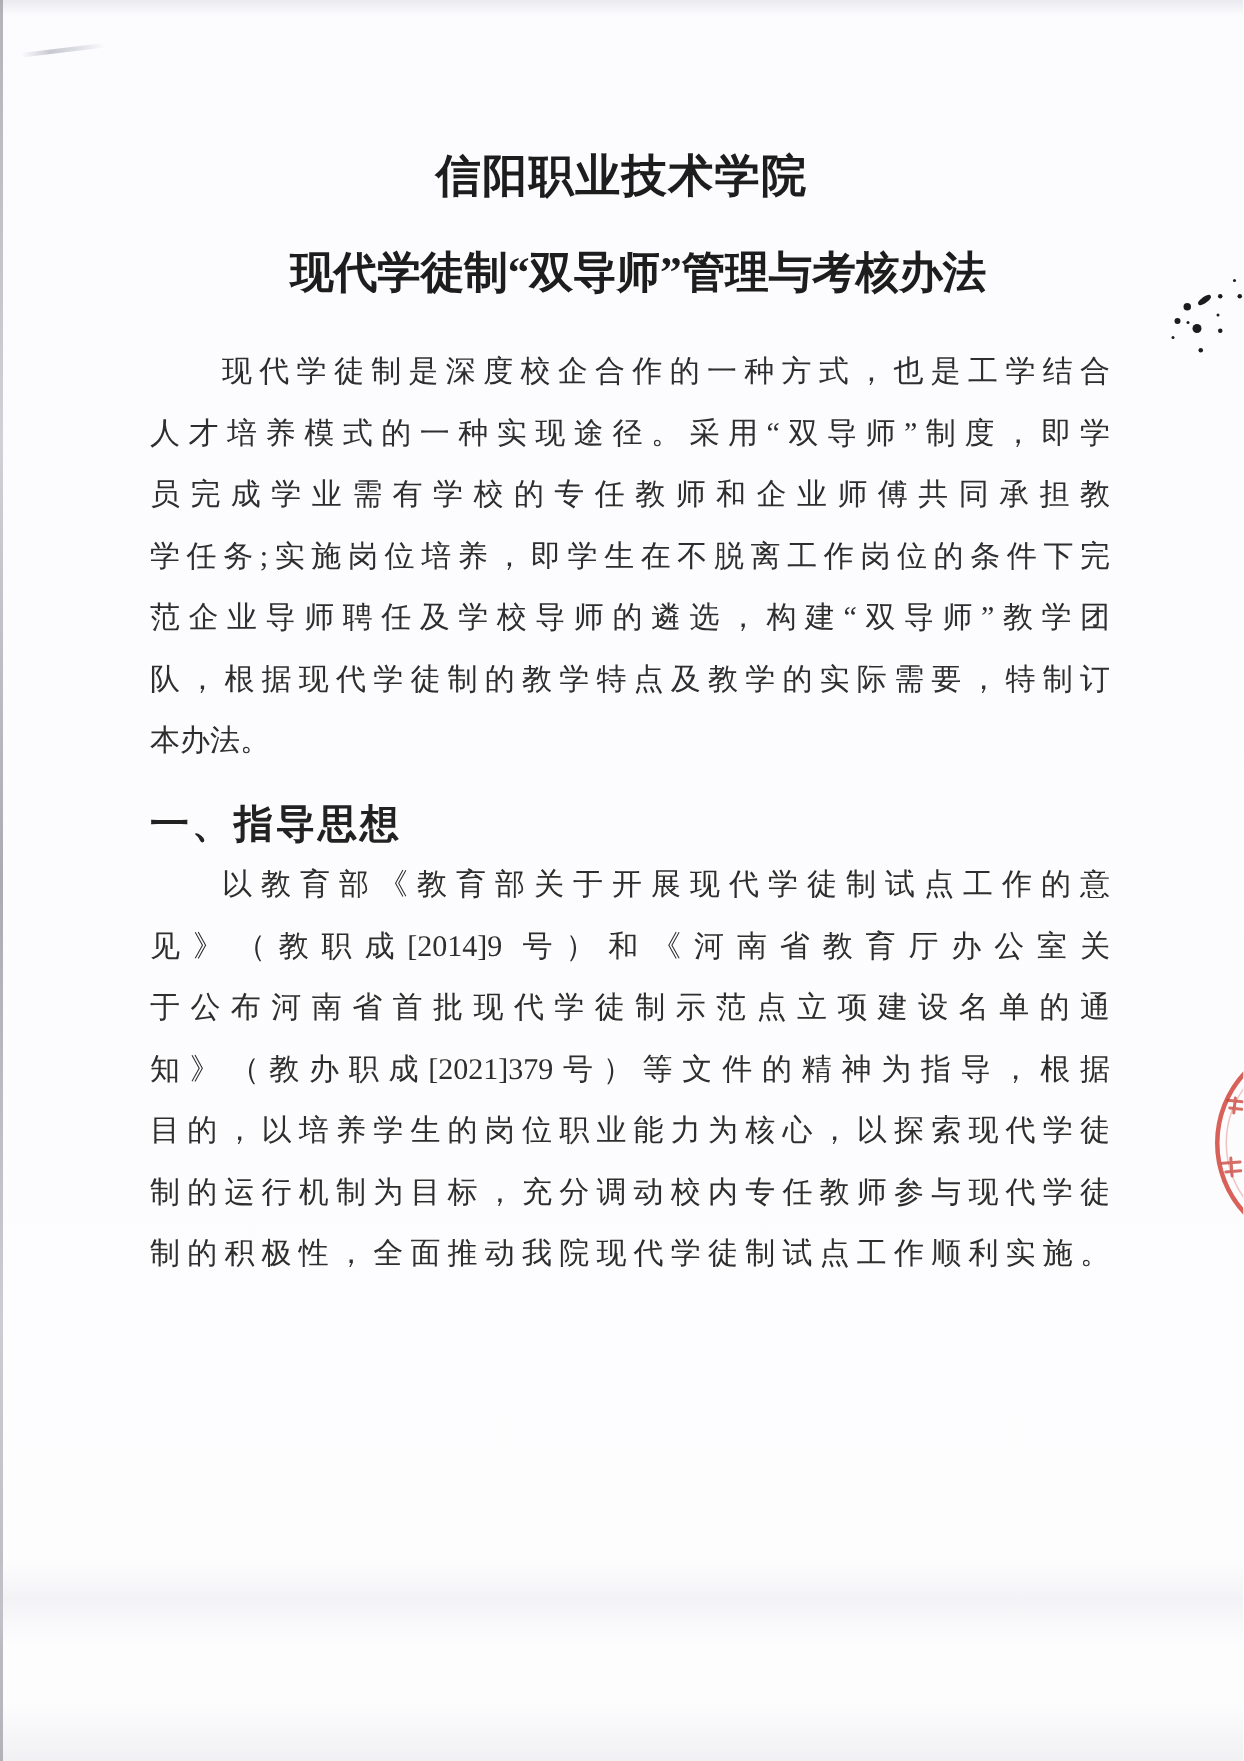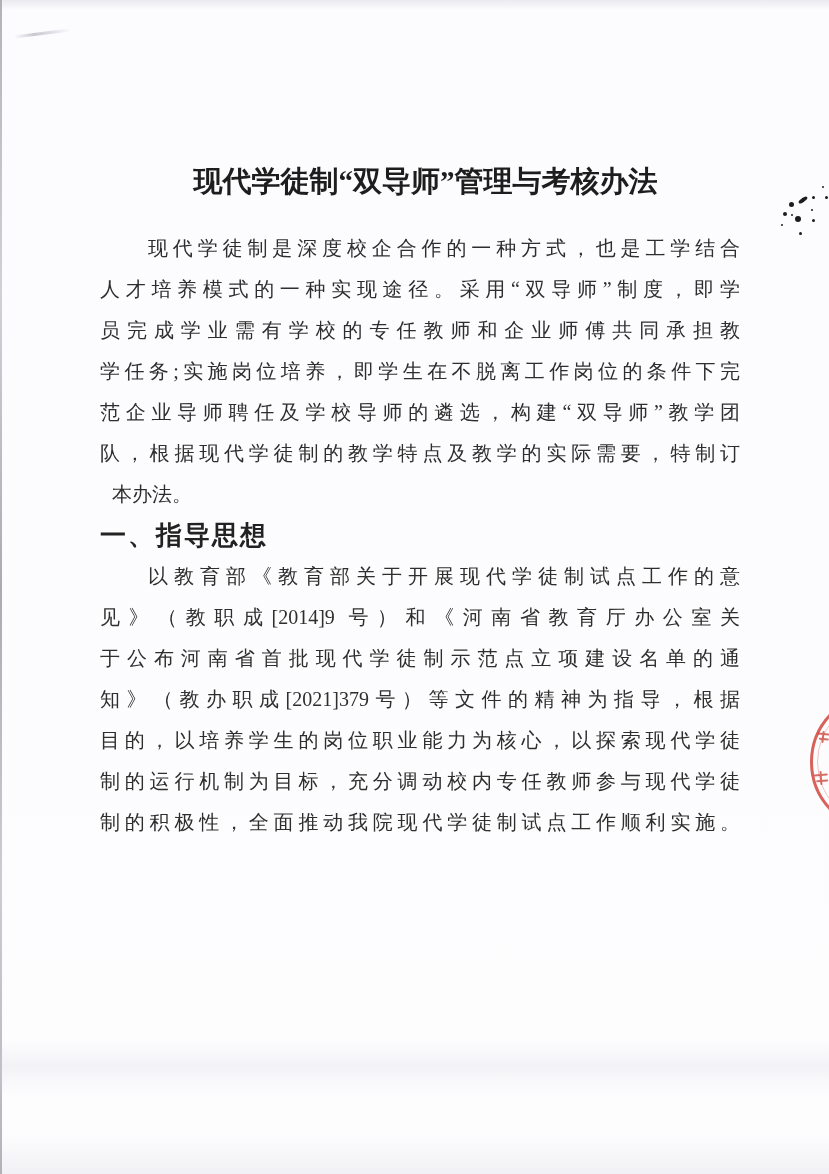--- a/index.html
+++ b/index.html
@@ -71,26 +71,26 @@
     text-align-last: justify;
     -moz-text-align-last: justify;
     text-justify: inter-character;
     white-space: nowrap;
     color: #2e2e2e;
   }
   .jline.indent { text-indent: 48px; }
   .jline.plain {
     text-align: left;
     text-align-last: left;
-    margin-left: 12px;
     -moz-text-align-last: left;
   }
   .heading {
     height: 41px;
     line-height: 41px;
+    margin-top: 14px;
     font-family: "Liberation Sans", sans-serif;
     font-size: 26px;
     font-weight: 700;
     letter-spacing: 2px;
     color: #222222;
   }
   
   .dot {
     position: absolute;
     background: #1c1c1c;
@@ -143,20 +143,21 @@
 </style>
 </head>
 <body>
 
 <div class="page">
 
   <div class="edge-left"></div>
   <div class="shade-band"></div>
   <div class="crease"></div>
 
+  <div class="title1">信阳职业技术学院</div>
   <div class="title2">现代学徒制“双导师”管理与考核办法</div>
 
   <div class="body-col">
     <div class="jline indent">现代学徒制是深度校企合作的一种方式，也是工学结合</div>
     <div class="jline">人才培养模式的一种实现途径。采用“双导师”制度，即学</div>
     <div class="jline">员完成学业需有学校的专任教师和企业师傅共同承担教</div>
     <div class="jline">学任务;实施岗位培养，即学生在不脱离工作岗位的条件下完</div>
     <div class="jline">范企业导师聘任及学校导师的遴选，构建“双导师”教学团</div>
     <div class="jline">队，根据现代学徒制的教学特点及教学的实际需要，特制订</div>
     <div class="jline plain">本办法。</div>

